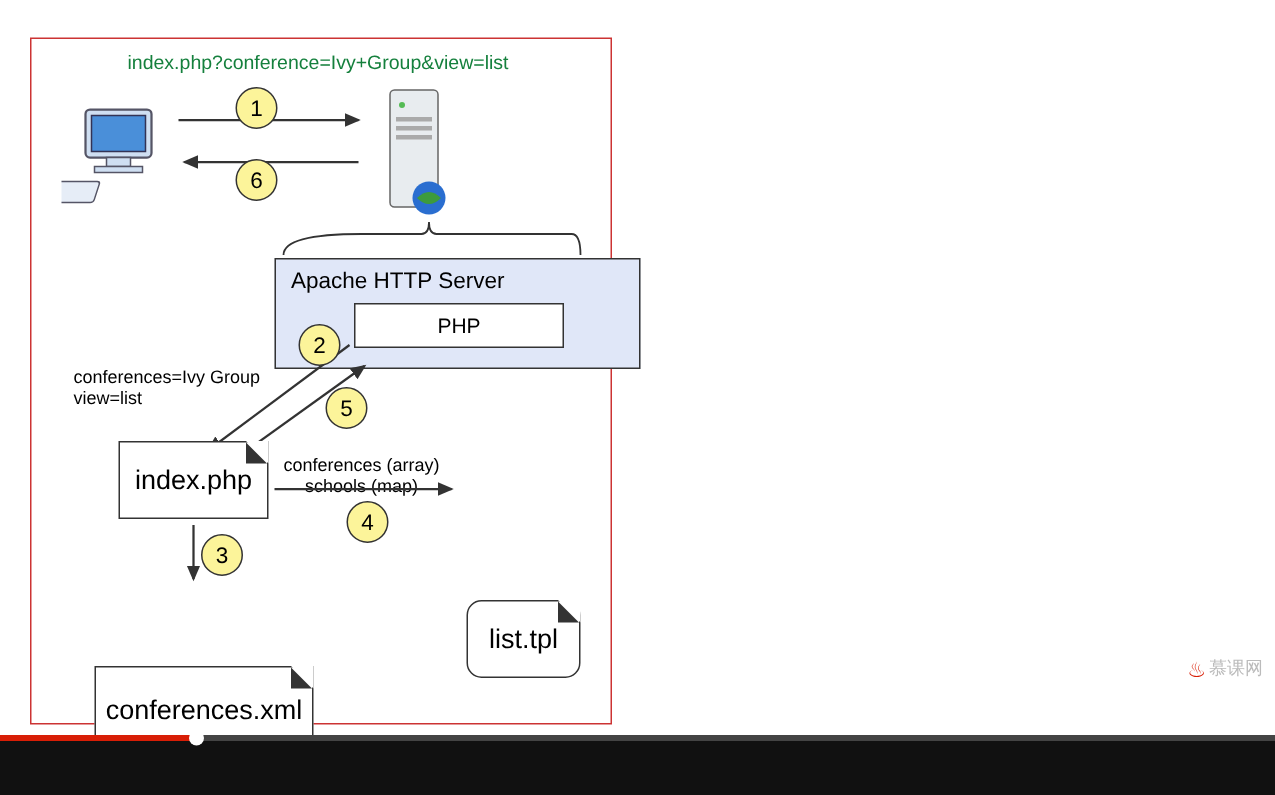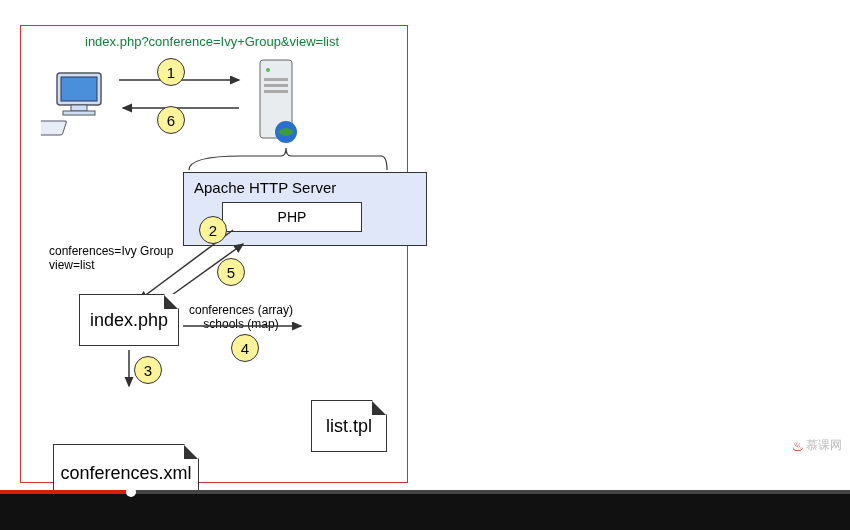--- a/index.html
+++ b/index.html
@@ -5,21 +5,21 @@
   * { box-sizing: border-box; margin: 0; padding: 0; }
   body { width: 850px; height: 530px; background: #000; font-family: Arial, sans-serif; position: relative; overflow: hidden; }
   .content-area { position: absolute; top: 0; left: 0; right: 0; height: 494px; background: #fff; }
   .diagram-frame { position: absolute; top: 25px; left: 20px; width: 388px; height: 458px; border: 1px solid #c33; background: #fff; }
   .url-text { position: absolute; top: 8px; left: 64px; font-size: 13px; color: #15803d; }
   .abs { position: absolute; }
   .step-circle { width: 28px; height: 28px; border-radius: 50%; background: #fcf49a; border: 1px solid #333; display: flex; align-items: center; justify-content: center; font-size: 15px; font-weight: normal; color: #000; z-index: 10; }
   .computer-icon { left: 20px; top: 45px; width: 75px; height: 70px; }
   .server-icon { left: 225px; top: 26px; width: 60px; height: 100px; }
   .apache-box { left: 162px; top: 146px; width: 244px; height: 74px; background: #e0e7f8; border: 1px solid #333; padding: 6px 10px; font-size: 15px; color: #000; }
-  .php-box { margin-top: 6px; margin-left: 28px; width: 140px; height: 30px; background: #fff; border: 1px solid #333; display: flex; align-items: center; justify-content: center; font-size: 14px; }
+  .php-box { margin-top: 6px; margin-left: 42px; width: 140px; height: 30px; background: #fff; border: 1px solid #333; display: flex; align-items: center; justify-content: center; font-size: 14px; }
   .small-text { font-size: 12px; color: #000; line-height: 1.2; }
   .file-box { border: 1px solid #333; background: #fff; display: flex; align-items: center; justify-content: center; font-size: 18px; color: #000; position: relative; }
   .file-fold { position: absolute; right: 0; top: 0; width: 14px; height: 14px; }
   .file-fold::before { content: ''; position: absolute; right: -1px; top: -1px; border-style: solid; border-width: 0 15px 15px 0; border-color: transparent #fff transparent transparent; }
   .file-fold::after { content: ''; position: absolute; right: 0; top: 0; width: 0; height: 0; border-style: solid; border-width: 14px 0 0 14px; border-color: transparent transparent transparent #333; }
   .video-controls { position: absolute; bottom: 0; left: 0; right: 0; height: 36px; background: #111; }
   .progress-track { position: absolute; top: -4px; left: 0; right: 0; height: 4px; background: #444; }
   .progress-fill { height: 100%; background: #d81e06; width: 15.4%; }
   .progress-thumb { position: absolute; top: -3px; left: 15.4%; width: 10px; height: 10px; border-radius: 50%; background: #fff; margin-left: -5px; }
   .watermark { position: absolute; right: 8px; bottom: 40px; font-size: 12px; color: #bbb; display: flex; align-items: center; gap: 2px; }
@@ -92,36 +92,36 @@
     <div class="abs file-box" style="left:58px; top:268px; width:100px; height:52px;">
       <span>index.php</span>
       <div class="file-fold"></div>
     </div>
 
     <svg class="arrow" style="left:94px; top:320px;" width="30" height="48">
       <line x1="14" y1="4" x2="14" y2="40" stroke="#333" stroke-width="1.5" marker-end="url(#ah)"></line>
     </svg>
     <div class="abs step-circle" style="left:113px; top:330px;">3</div>
 
-    <div class="abs file-box" style="left:32px; top:366px; width:146px; height:58px;">
+    <div class="abs file-box" style="left:42px; top:366px; width:146px; height:58px;">
       <span>conferences.xml</span>
       <div class="file-fold"></div>
     </div>
 
     <div class="abs small-text" style="left:168px; top:277px; text-align:center;">
       <div>conferences (array)</div>
       <div>schools (map)</div>
     </div>
 
     <svg class="arrow" style="left:158px; top:290px;" width="130" height="20">
       <line x1="4" y1="10" x2="122" y2="10" stroke="#333" stroke-width="1.5" marker-end="url(#ah)"></line>
     </svg>
     <div class="abs step-circle" style="left:210px; top:308px;">4</div>
 
-    <div class="abs file-box" style="left:290px; top:264px; width:76px; height:52px;">
+    <div class="abs file-box" style="left:290px; top:264px; width:76px; height:52px;border-radius:10px;">
       <span>list.tpl</span>
       <div class="file-fold"></div>
     </div>
 
   </div>
 
   <div class="watermark">
     <span class="flame">♨</span>
     <span>慕课网</span>
   </div>

